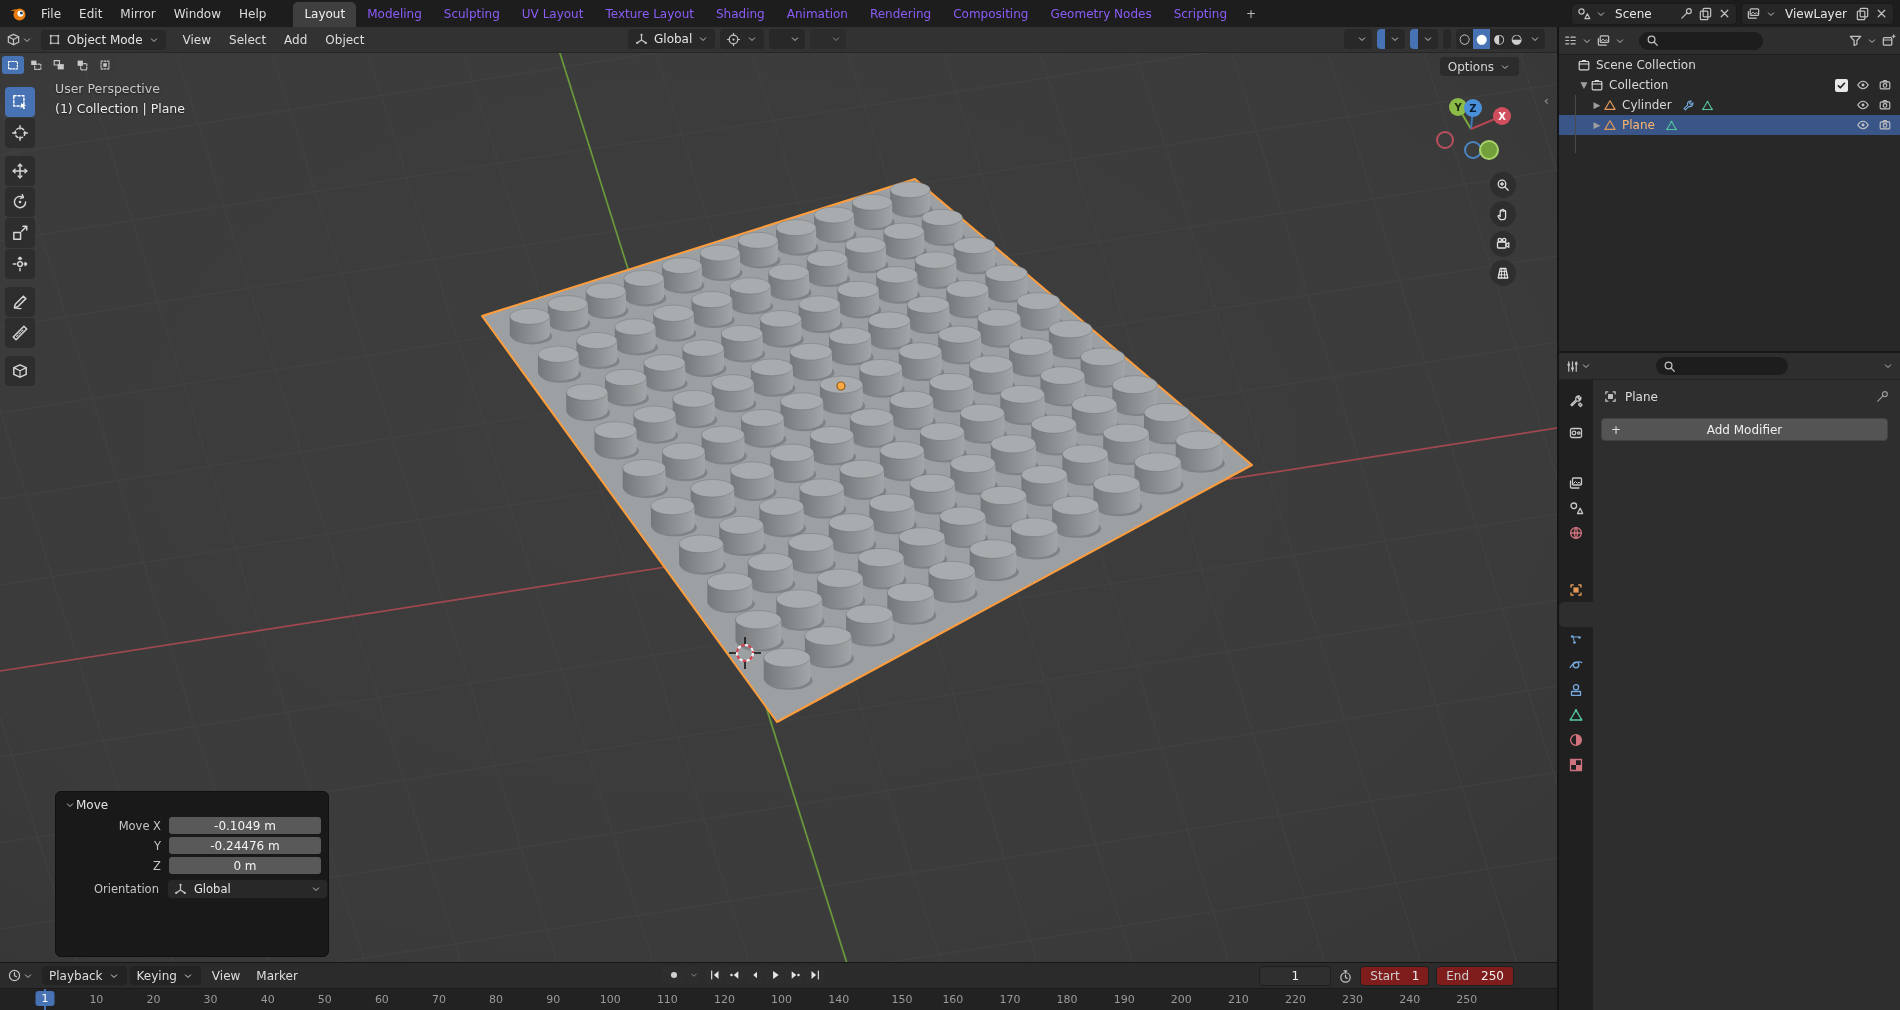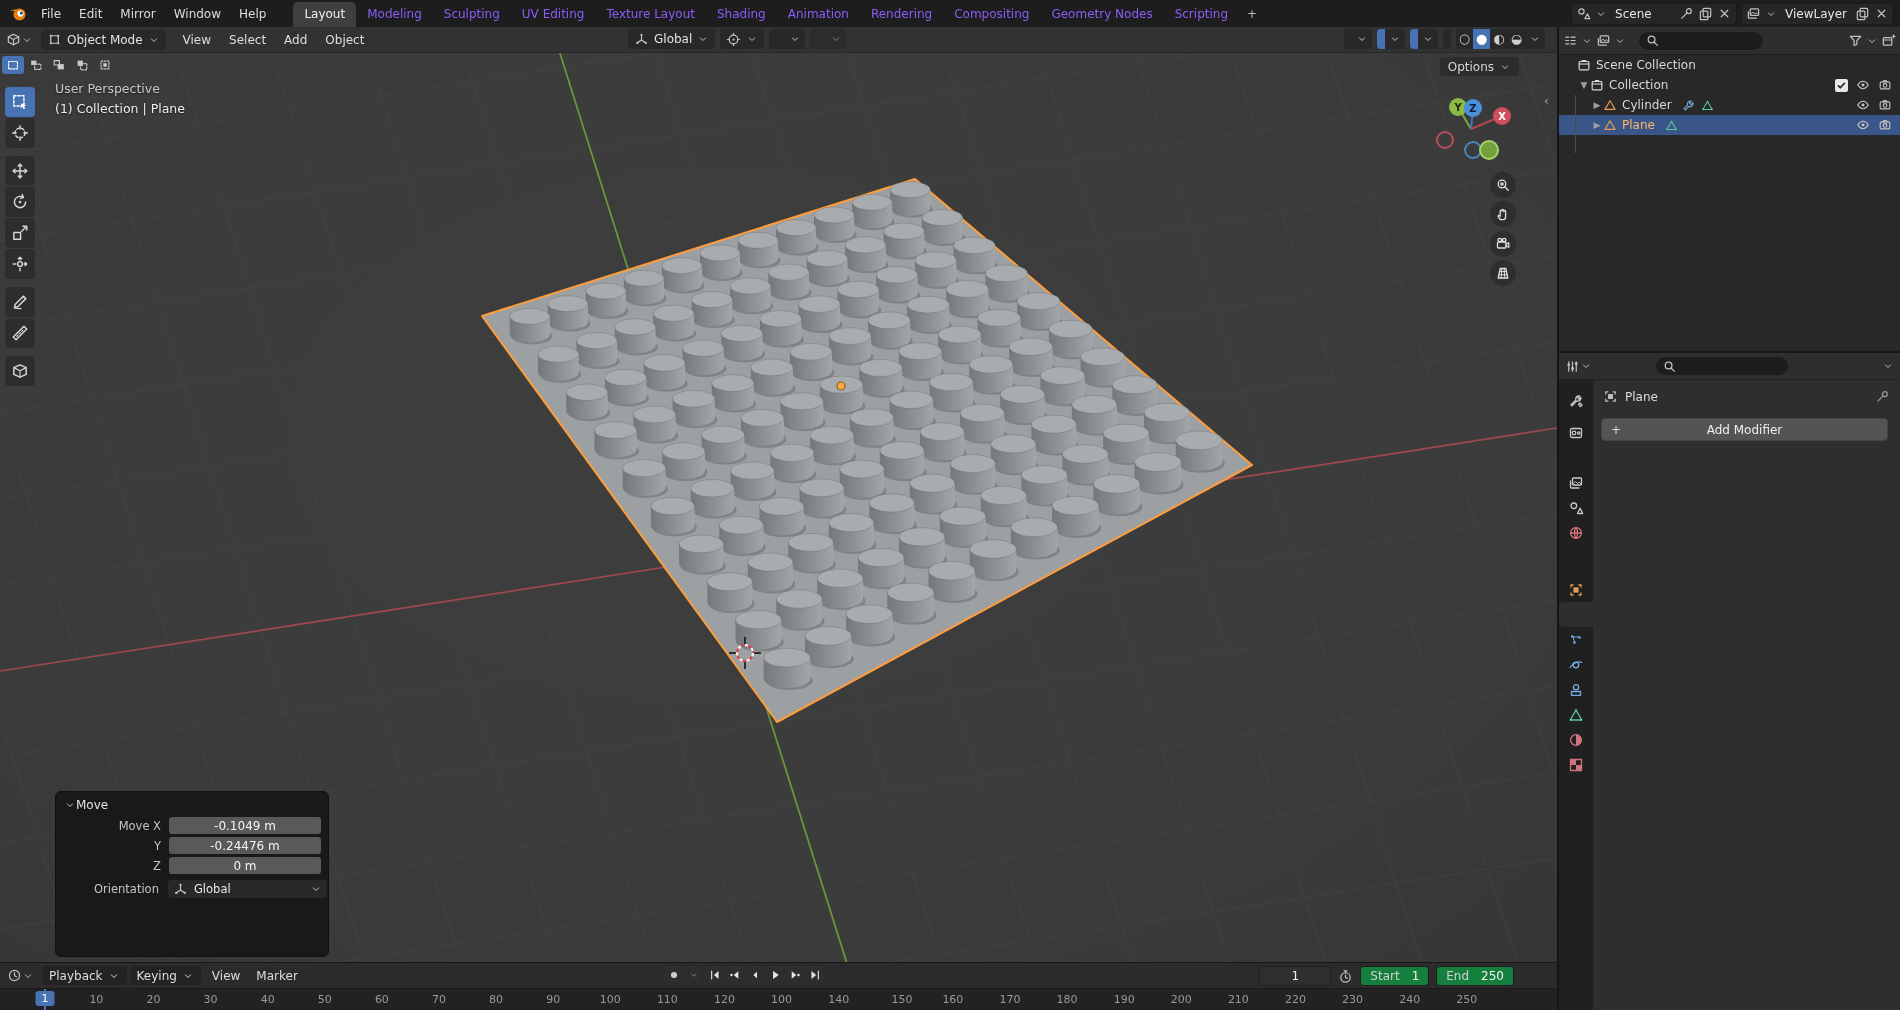--- a/index.html
+++ b/index.html
@@ -92,21 +92,21 @@
   .tl-menu{padding:3px 8px;color:#dedede}
   .tl-pill{display:flex;align-items:center;gap:5px;background:#232323;border-radius:4px;height:19px;padding:0 7px;margin-right:3px;color:#dedede}
   #tl-transport{position:absolute;left:662px;top:3px;display:flex;align-items:center;gap:4px}
   .tp-group{display:flex;gap:1px}
   .tp-btn{width:19px;height:18px;background:#2d2d2d;border-radius:2px;display:flex;align-items:center;justify-content:center;color:#e6e6e6}
   .tp-btn:first-child{border-radius:4px 2px 2px 4px}
   .tp-btn:last-child{border-radius:2px 4px 4px 2px}
   #tl-right{position:absolute;right:43px;top:3px;display:flex;align-items:center;gap:7px}
   .tl-field{height:18px;background:#2f2f2f;border:1px solid #1f1f1f;border-radius:4px;display:flex;align-items:center;justify-content:center;color:#f0f0f0}
   #frame-field{width:70px}
-  .se-pill{height:18px;background:#15803d;border:1px solid #1f1f1f;border-radius:4px;display:flex;align-items:center;gap:12px;padding:0 9px}
+  .se-pill{height:18px;background:#7f1d1d;border:1px solid #1f1f1f;border-radius:4px;display:flex;align-items:center;gap:12px;padding:0 9px}
   .se-pill .se-lab{color:#cfcfcf}.se-pill .se-val{color:#f2f2f2}
   #tl-ruler{position:relative;height:22px;background:#222;border-top:1px solid #1a1a1a}
   .tick{position:absolute;top:4px;transform:translateX(-50%);color:#9a9a9a;font-size:11px}
   #cur-frame-badge{position:absolute;top:2px;transform:translateX(-50%);background:#4772b3;color:#fff;border-radius:3px;padding:1px 6px;font-size:11px}
   #playhead{position:absolute;top:0;width:2px;height:22px;background:#4772b3}
 </style>
 </head>
 <body>
 
 <div id="app">
@@ -124,21 +124,21 @@
         <span class="menu-item">File</span>
         <span class="menu-item">Edit</span>
         <span class="menu-item">Mirror</span>
         <span class="menu-item">Window</span>
         <span class="menu-item">Help</span>
       </div>
     <div id="ws-tabs">
         <span class="ws-tab active">Layout</span>
         <span class="ws-tab">Modeling</span>
         <span class="ws-tab">Sculpting</span>
-        <span class="ws-tab">UV Editing</span>
+        <span class="ws-tab">UV Layout</span>
         <span class="ws-tab">Texture Layout</span>
         <span class="ws-tab">Shading</span>
         <span class="ws-tab">Animation</span>
         <span class="ws-tab">Rendering</span>
         <span class="ws-tab">Compositing</span>
         <span class="ws-tab">Geometry Nodes</span>
         <span class="ws-tab">Scripting</span>
       </div>
     <span class="ws-add">+</span>
     <div id="topbar-right">

